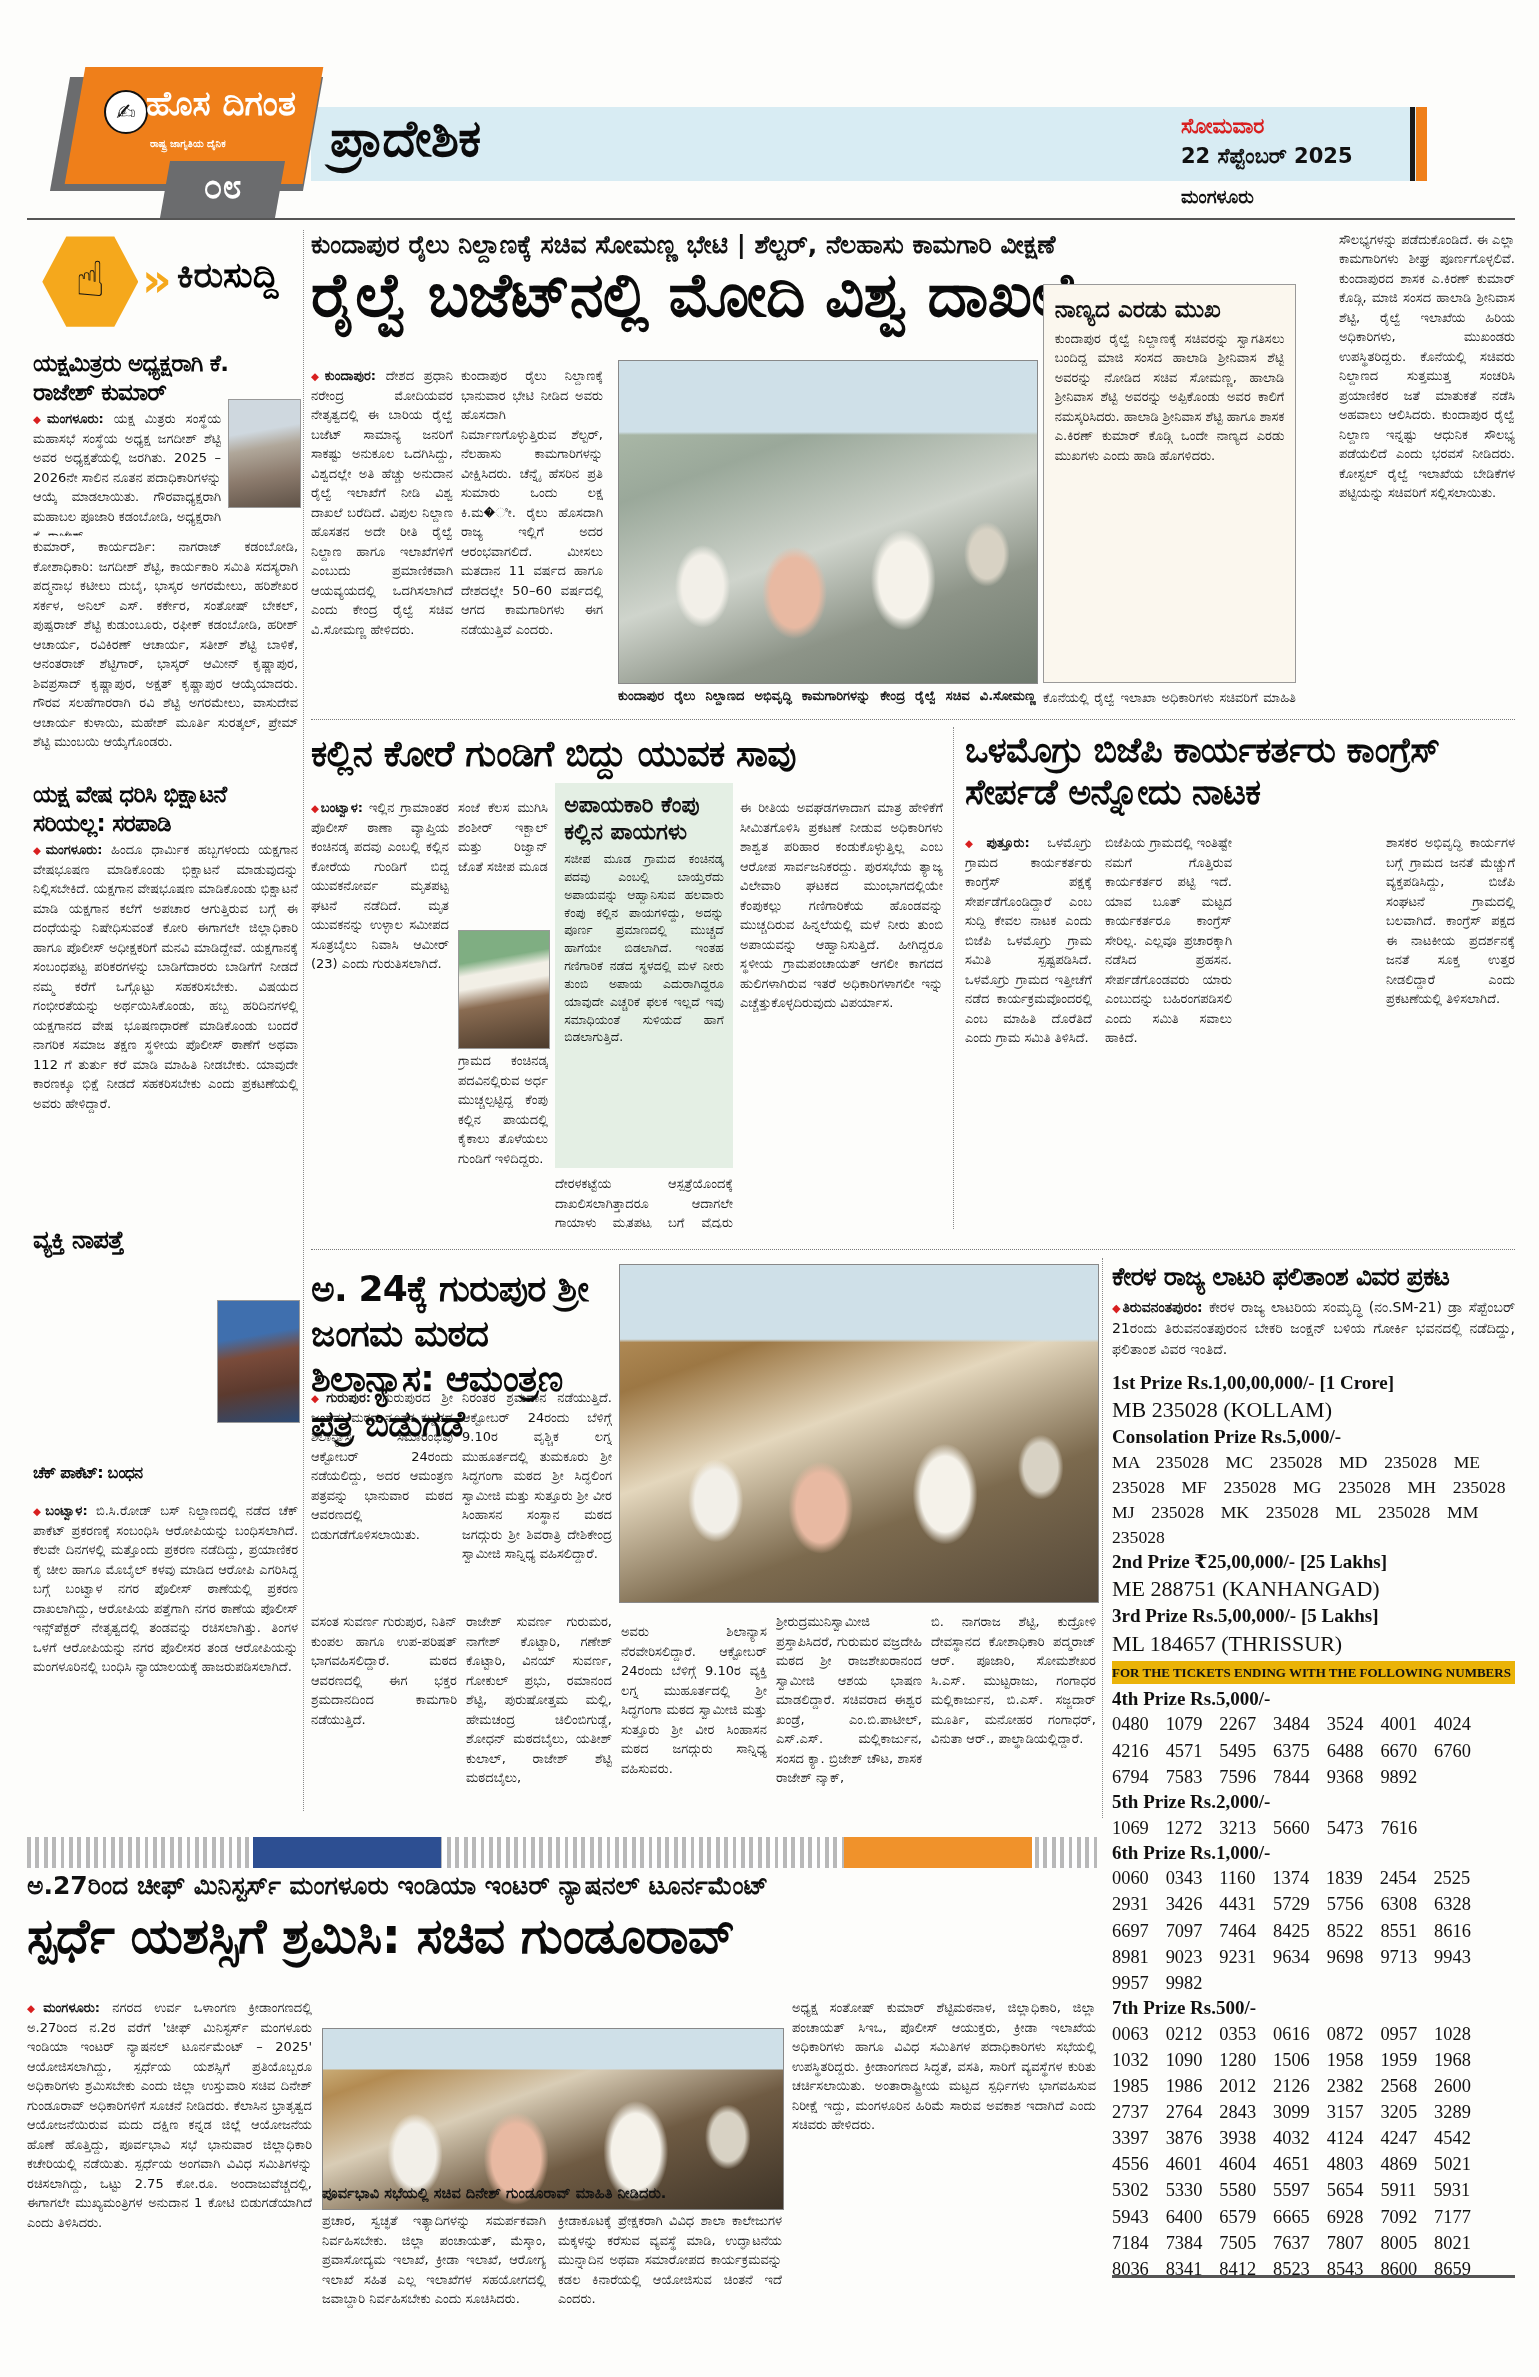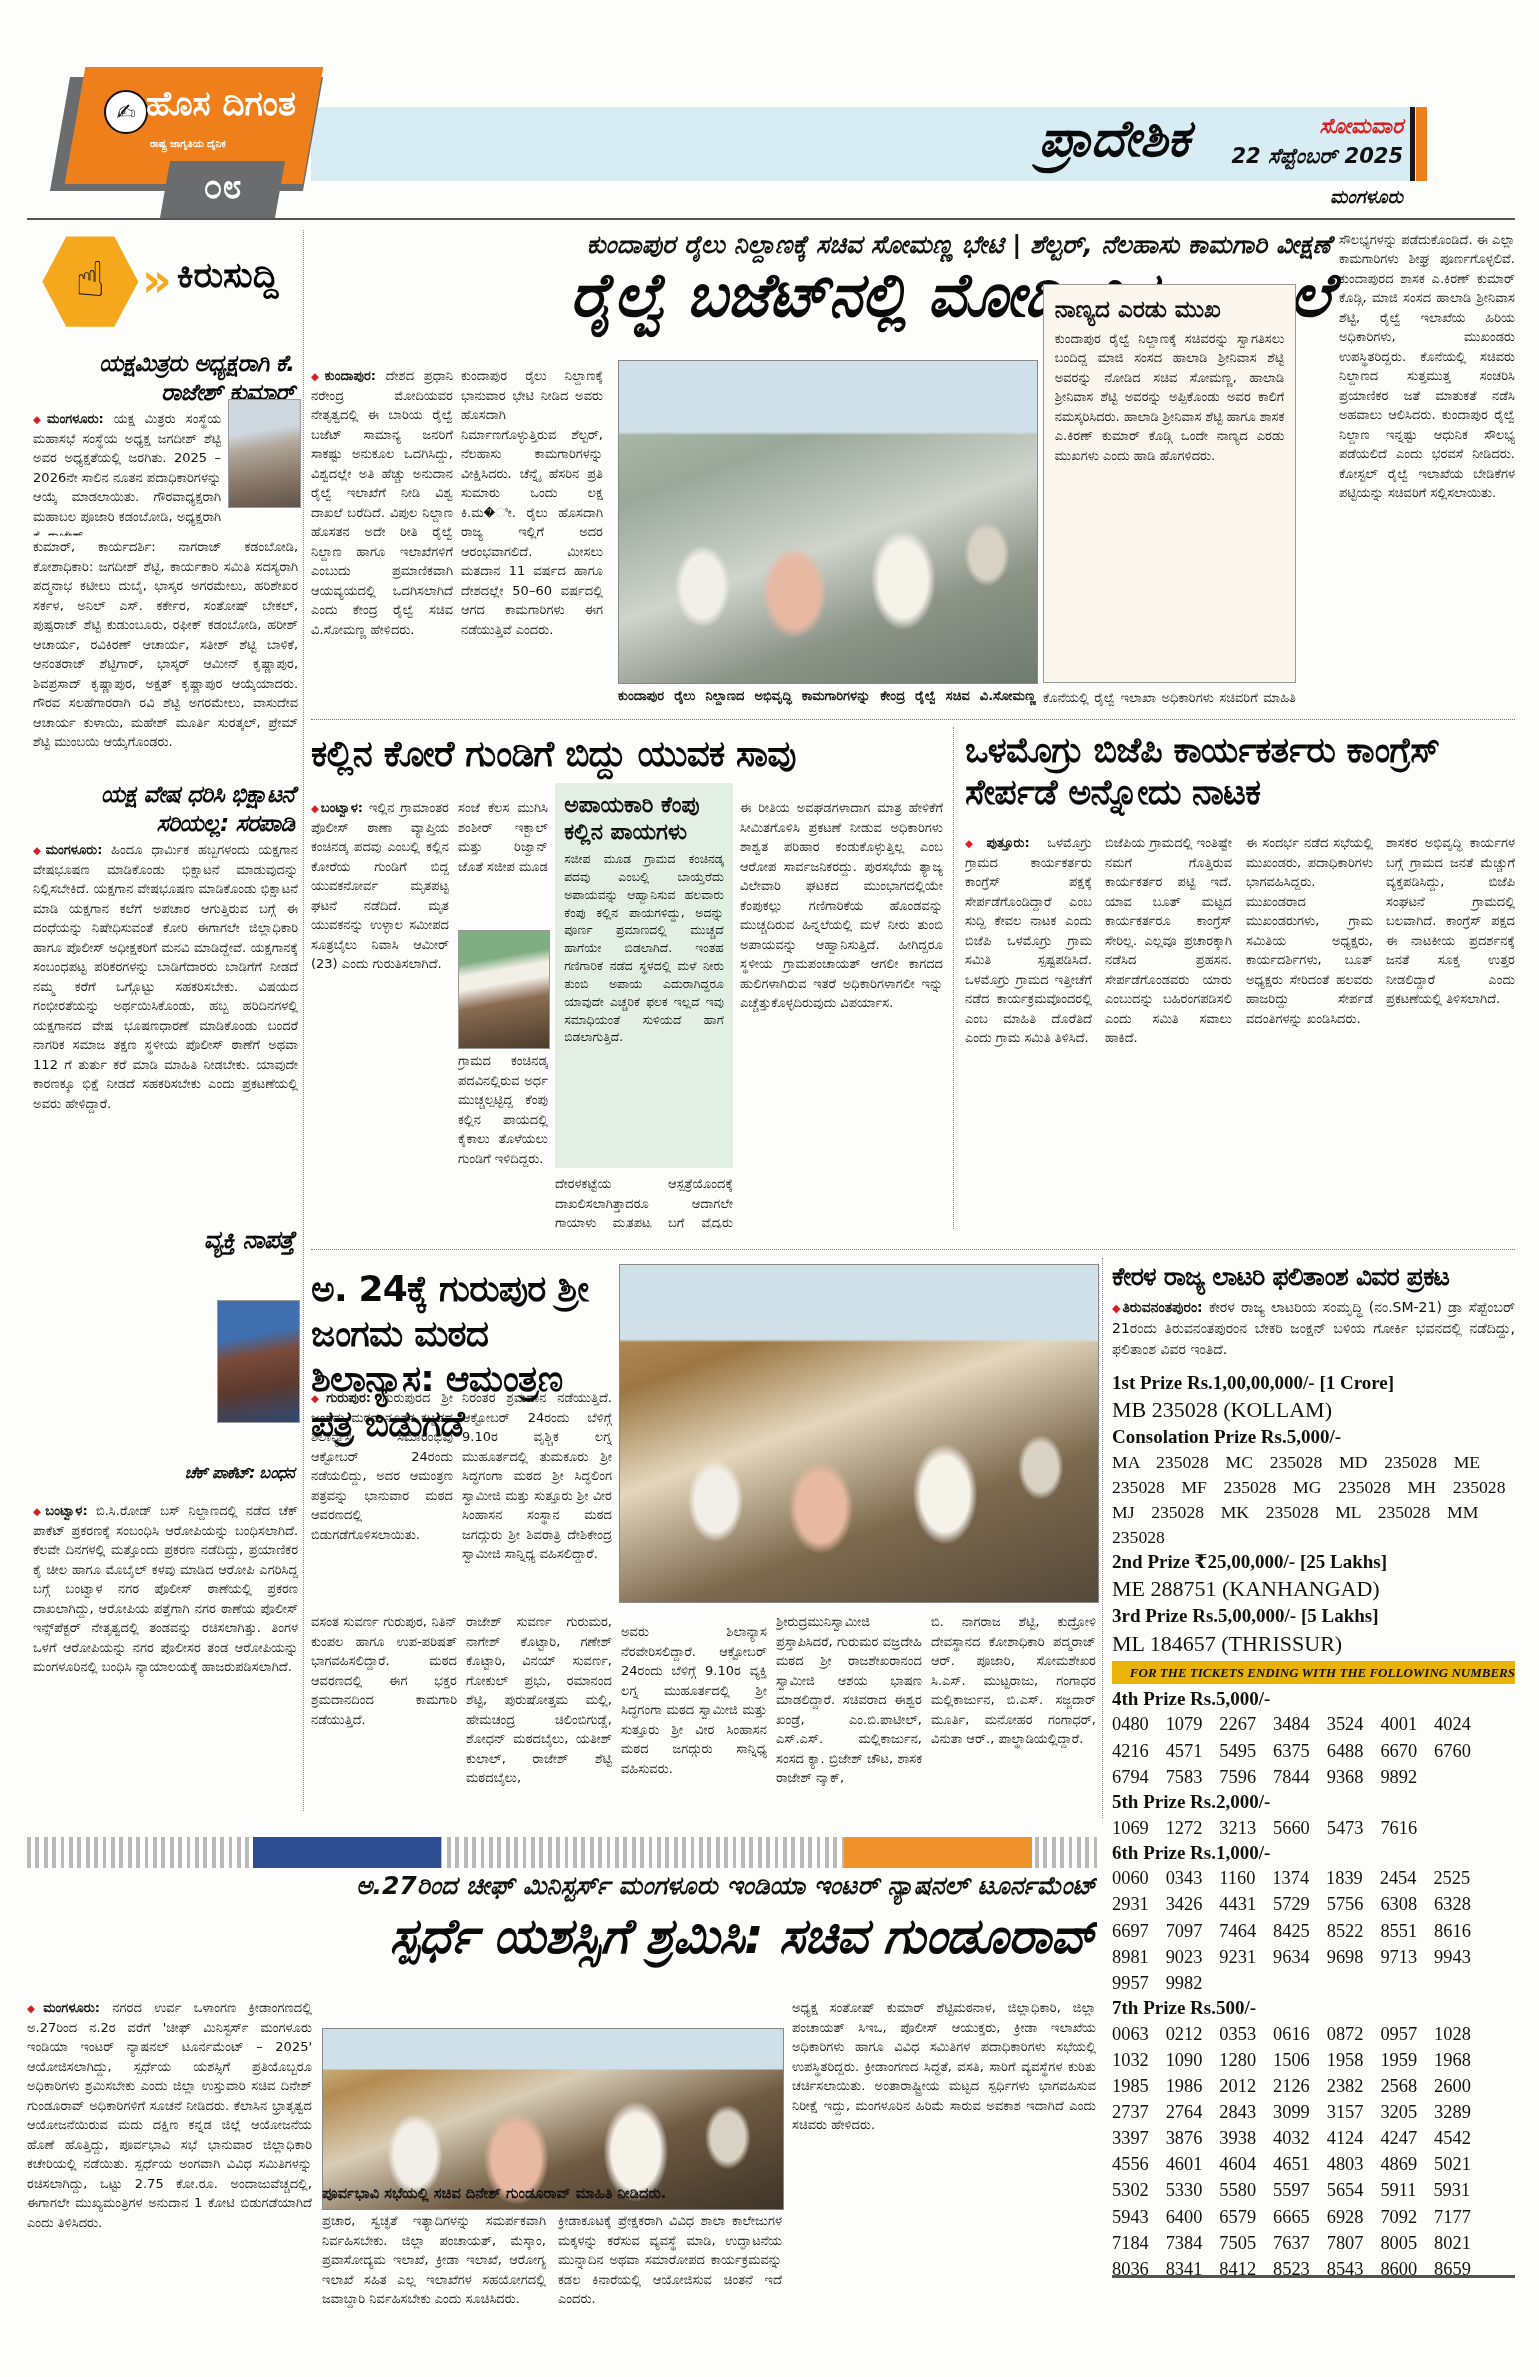--- a/index.html
+++ b/index.html
@@ -1,21 +1,21 @@
 <!DOCTYPE html>
 <html style="font-size:12.3px"><head>
 <meta charset="utf-8">
 <style>
   html,body{margin:0;padding:0;}
   body{width:1540px;height:2377px;position:relative;background:#fdfdfb;font-family:"DejaVu Sans",sans-serif;color:#111;}
   .abs{position:absolute;}
   .kn{font-size:13px;line-height:1.5;text-align:justify;overflow:hidden;word-break:break-word;}
   .kn-sm{font-size:12.3px;line-height:1.45;text-align:justify;overflow:hidden;word-break:break-word;}
   .headline{font-weight:900;color:#0b0b0b;letter-spacing:-0.8px;}
-  .center{text-align:right;font-style:italic;}
+  .center{text-align:left;}
   .serif{font-family:"Liberation Serif","DejaVu Serif",serif;}
   .nums{font-family:"Liberation Serif","DejaVu Serif",serif;font-size:18.4px;line-height:1.42;word-spacing:12.3px;text-align:left;overflow:hidden;}
   .prize-label{font-family:"Liberation Serif","DejaVu Serif",serif;font-weight:bold;font-size:19px;line-height:1.3;}
   .winner{font-family:"Liberation Serif","DejaVu Serif",serif;font-size:22px;line-height:1.35;}
   .dot-h{border-top:1.5px dotted #777;}
   .dot-v{border-left:1.5px dotted #888;}
   .photo{background:linear-gradient(160deg,#b8c6b2 0%,#9aa89a 30%,#cfd4cc 55%,#8d9488 75%,#6f7a6e 100%);position:relative;overflow:hidden;}
   .photo:after{content:"";position:absolute;inset:0;
     background:
       radial-gradient(ellipse 46px 69px at 20% 70%, #f2efe8 0 45%, transparent 60%),
@@ -100,21 +100,20 @@
   </div>
   <div class="abs kn" style="left:147px;top:322px;width:90px;height:176px;">ಗ್ರಾಮದ ಕಂಚಿನಡ್ಕ ಪದವಿನಲ್ಲಿರುವ ಅರ್ಧ ಮುಚ್ಚಲ್ಪಟ್ಟಿದ್ದ ಕೆಂಪು ಕಲ್ಲಿನ ಪಾಯದಲ್ಲಿ ಕೈಕಾಲು ತೊಳೆಯಲು ಗುಂಡಿಗೆ ಇಳಿದಿದ್ದರು.</div>
   <div class="abs kn" style="left:244px;top:445px;width:178px;height:54px;">ದೇರಳಕಟ್ಟೆಯ ಆಸ್ಪತ್ರೆಯೊಂದಕ್ಕೆ ದಾಖಲಿಸಲಾಗಿತ್ತಾದರೂ ಆದಾಗಲೇ ಗಾಯಾಳು ಮೃತಪಟ್ಟ ಬಗ್ಗೆ ವೈದ್ಯರು ತಿಳಿಸಿದ್ದಾರೆ ಎಂದು ಕುಟುಂಬ ಮೂಲಗಳು ಹೇಳಿವೆ. ಘಟನೆಯ ಬಗ್ಗೆ ಬಂಟ್ವಾಳ ಗ್ರಾಮಾಂತರ ಠಾಣೆಯಲ್ಲಿ ಪ್ರಕರಣ ದಾಖಲಾಗಿದೆ.</div>
   <div class="abs kn" style="left:429px;top:69px;width:203px;height:429px;">ಈ ರೀತಿಯ ಅವಘಡಗಳಾದಾಗ ಮಾತ್ರ ಹೇಳಿಕೆಗೆ ಸೀಮಿತಗೊಳಿಸಿ ಪ್ರಕಟಣೆ ನೀಡುವ ಅಧಿಕಾರಿಗಳು ಶಾಶ್ವತ ಪರಿಹಾರ ಕಂಡುಕೊಳ್ಳುತ್ತಿಲ್ಲ ಎಂಬ ಆರೋಪ ಸಾರ್ವಜನಿಕರದ್ದು. ಪುರಸಭೆಯ ತ್ಯಾಜ್ಯ ವಿಲೇವಾರಿ ಘಟಕದ ಮುಂಭಾಗದಲ್ಲಿಯೇ ಕೆಂಪುಕಲ್ಲು ಗಣಿಗಾರಿಕೆಯ ಹೊಂಡವನ್ನು ಮುಚ್ಚದಿರುವ ಹಿನ್ನಲೆಯಲ್ಲಿ ಮಳೆ ನೀರು ತುಂಬಿ ಅಪಾಯವನ್ನು ಆಹ್ವಾನಿಸುತ್ತಿದೆ. ಹೀಗಿದ್ದರೂ ಸ್ಥಳೀಯ ಗ್ರಾಮಪಂಚಾಯತ್ ಆಗಲೀ ಕಾಗದದ ಹುಲಿಗಳಾಗಿರುವ ಇತರೆ ಅಧಿಕಾರಿಗಳಾಗಲೀ ಇನ್ನು ಎಚ್ಚೆತ್ತುಕೊಳ್ಳದಿರುವುದು ವಿಪರ್ಯಾಸ.</div>
 </div>
 
 <div class="abs" style="left:965px;top:729px;width:550px;height:502px;">
   <div class="abs headline" style="left:0;top:0;width:550px;font-size:35px;line-height:1.2;">ಒಳಮೊಗ್ರು ಬಿಜೆಪಿ ಕಾರ್ಯಕರ್ತರು ಕಾಂಗ್ರೆಸ್ ಸೇರ್ಪಡೆ ಅನ್ನೋದು ನಾಟಕ</div>
   <div class="abs kn" style="left:0;top:104px;width:127px;height:399px;"><span style="color:#d81f1f;font-size:0.8em;">◆</span><b>ಪುತ್ತೂರು:</b> ಒಳಮೊಗ್ರು ಗ್ರಾಮದ ಕಾರ್ಯಕರ್ತರು ಕಾಂಗ್ರೆಸ್ ಪಕ್ಷಕ್ಕೆ ಸೇರ್ಪಡೆಗೊಂಡಿದ್ದಾರೆ ಎಂಬ ಸುದ್ದಿ ಕೇವಲ ನಾಟಕ ಎಂದು ಬಿಜೆಪಿ ಒಳಮೊಗ್ರು ಗ್ರಾಮ ಸಮಿತಿ ಸ್ಪಷ್ಟಪಡಿಸಿದೆ. ಒಳಮೊಗ್ರು ಗ್ರಾಮದ ಇತ್ತೀಚೆಗೆ ನಡೆದ ಕಾರ್ಯಕ್ರಮವೊಂದರಲ್ಲಿ ಎಂಬ ಮಾಹಿತಿ ದೊರೆತಿದೆ ಎಂದು ಗ್ರಾಮ ಸಮಿತಿ ತಿಳಿಸಿದೆ.</div>
   <div class="abs kn" style="left:140px;top:104px;width:127px;height:399px;">ಬಿಜೆಪಿಯ ಗ್ರಾಮದಲ್ಲಿ ಇಂತಿಷ್ಟೇ ನಮಗೆ ಗೊತ್ತಿರುವ ಕಾರ್ಯಕರ್ತರ ಪಟ್ಟಿ ಇದೆ. ಯಾವ ಬೂತ್ ಮಟ್ಟದ ಕಾರ್ಯಕರ್ತರೂ ಕಾಂಗ್ರೆಸ್ ಸೇರಿಲ್ಲ. ಎಲ್ಲವೂ ಪ್ರಚಾರಕ್ಕಾಗಿ ನಡೆಸಿದ ಪ್ರಹಸನ. ಸೇರ್ಪಡೆಗೊಂಡವರು ಯಾರು ಎಂಬುದನ್ನು ಬಹಿರಂಗಪಡಿಸಲಿ ಎಂದು ಸಮಿತಿ ಸವಾಲು ಹಾಕಿದೆ.</div>
-  <div class="abs kn" style="left:281px;top:104px;width:127px;height:399px;">ಈ ಸಂದರ್ಭ ನಡೆದ ಸಭೆಯಲ್ಲಿ ಮುಖಂಡರು, ಪದಾಧಿಕಾರಿಗಳು ಭಾಗವಹಿಸಿದ್ದರು. ಮುಖಂಡರಾದ ಮುಖಂಡರುಗಳು, ಗ್ರಾಮ ಸಮಿತಿಯ ಅಧ್ಯಕ್ಷರು, ಕಾರ್ಯದರ್ಶಿಗಳು, ಬೂತ್ ಅಧ್ಯಕ್ಷರು ಸೇರಿದಂತೆ ಹಲವರು ಹಾಜರಿದ್ದು ಸೇರ್ಪಡೆ ವದಂತಿಗಳನ್ನು ಖಂಡಿಸಿದರು.</div>
   <div class="abs kn" style="left:421px;top:104px;width:129px;height:399px;">ಶಾಸಕರ ಅಭಿವೃದ್ಧಿ ಕಾರ್ಯಗಳ ಬಗ್ಗೆ ಗ್ರಾಮದ ಜನತೆ ಮೆಚ್ಚುಗೆ ವ್ಯಕ್ತಪಡಿಸಿದ್ದು, ಬಿಜೆಪಿ ಸಂಘಟನೆ ಗ್ರಾಮದಲ್ಲಿ ಬಲವಾಗಿದೆ. ಕಾಂಗ್ರೆಸ್ ಪಕ್ಷದ ಈ ನಾಟಕೀಯ ಪ್ರದರ್ಶನಕ್ಕೆ ಜನತೆ ಸೂಕ್ತ ಉತ್ತರ ನೀಡಲಿದ್ದಾರೆ ಎಂದು ಪ್ರಕಟಣೆಯಲ್ಲಿ ತಿಳಿಸಲಾಗಿದೆ.</div>
 </div>
 
 <div class="abs dot-h" style="left:311px;top:1249px;width:1204px;height:0;"></div>
 <div class="abs dot-v" style="left:1102px;top:1258px;height:560px;"></div>
 
 <div class="abs" style="left:311px;top:1258px;width:786px;height:560px;">
   <div class="abs headline" style="left:0;top:7.7px;width:301px;font-size:36px;line-height:1.25;">ಅ. 24ಕ್ಕೆ ಗುರುಪುರ ಶ್ರೀ ಜಂಗಮ ಮಠದ ಶಿಲಾನ್ಯಾಸ: ಆಮಂತ್ರಣ ಪತ್ರ ಬಿಡುಗಡೆ</div>
   <div class="abs photo" style="left:308px;top:6.1px;width:478px;height:337px;border:0.8px solid #888;background:linear-gradient(160deg,#caa36b 0%,#9c7744 25%,#e4d7bd 45%,#7c6a4e 70%,#55493a 100%);"></div>
   <div class="abs kn" style="left:0;top:130px;width:142px;height:215px;"><span style="color:#d81f1f;font-size:0.8em;">◆</span><b>ಗುರುಪುರ:</b> ಗುರುಪುರದ ಶ್ರೀ ಜಂಗಮ ಮಠದ ನೂತನ ಕಟ್ಟಡದ ಶಿಲಾನ್ಯಾಸ ಸಮಾರಂಭವು ಆಕ್ಟೋಬರ್ 24ರಂದು ನಡೆಯಲಿದ್ದು, ಅದರ ಆಮಂತ್ರಣ ಪತ್ರವನ್ನು ಭಾನುವಾರ ಮಠದ ಆವರಣದಲ್ಲಿ ಬಿಡುಗಡೆಗೊಳಿಸಲಾಯಿತು.</div>

